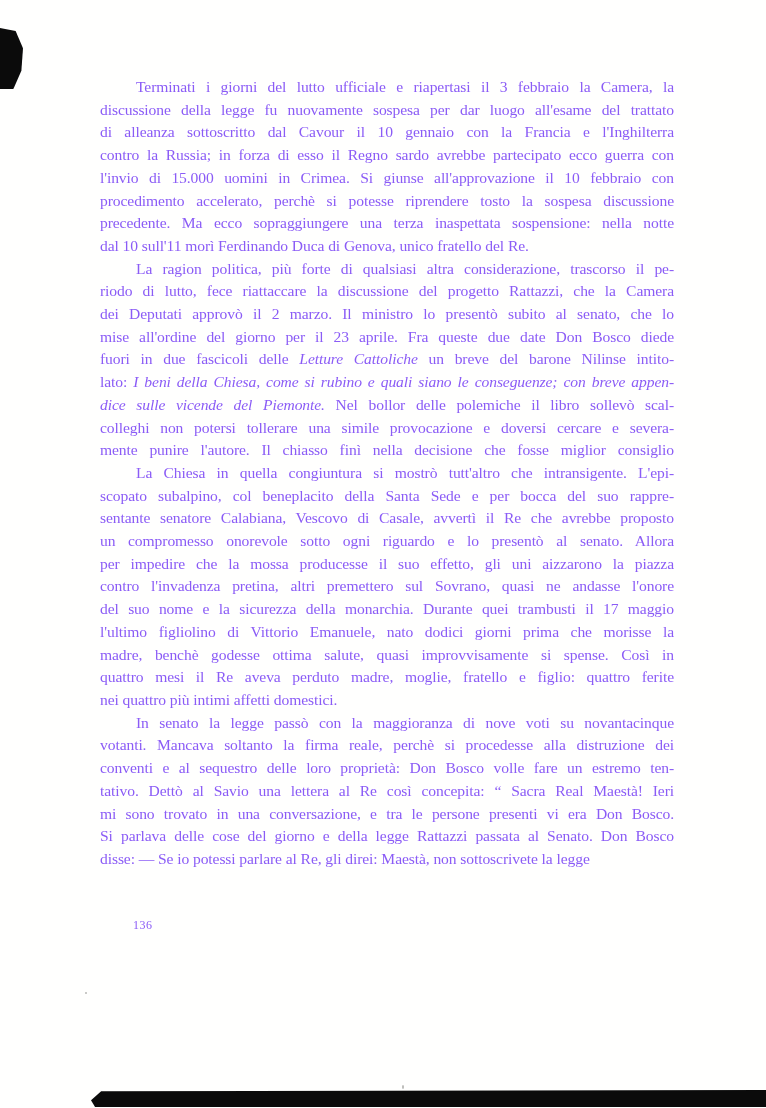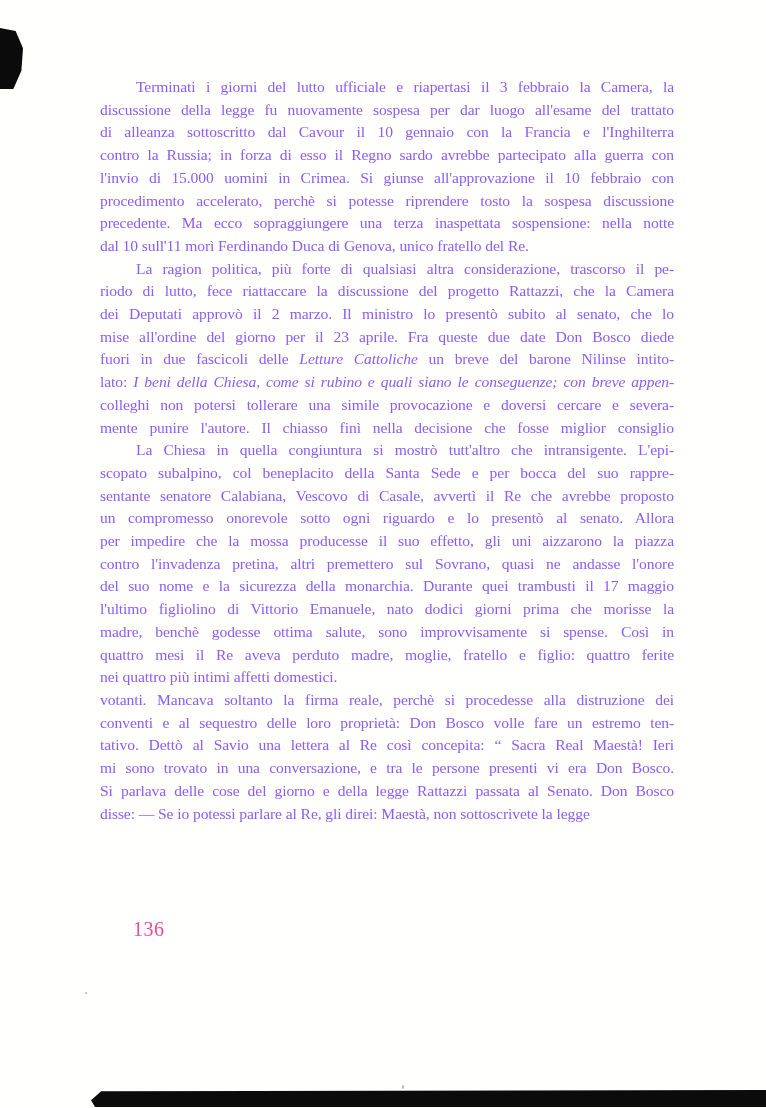--- a/index.html
+++ b/index.html
@@ -28,22 +28,22 @@
     width: 100%;
     box-sizing: border-box;
   }
   .line.pfirst { padding-left: 36px; }
   .line.plast { text-align-last: left; }
   .it { font-style: italic; }
   .page-number {
     position: absolute;
     left: 133px;
     top: 918px;
-    font-size: 20px;
-    color: #ec4899;
+    font-size: 12px;
+    color: #8b5cf6;
     letter-spacing: 0.5px;
   }
   .corner-blot {
     position: absolute;
     left: 0;
     top: 28px;
     width: 23px;
     height: 61px;
     clip-path: polygon(0 0, 68% 5%, 100% 33%, 93% 70%, 58% 100%, 0 100%);
   }
@@ -66,44 +66,46 @@
 </style>
 </head>
 <body>
 
 <div class="page" style="background: rgb(255, 255, 254);">
   <div class="corner-blot" style="background: rgb(11, 11, 11);"></div>
   <div class="text-block" style="color: #8b5cf6;">
       <div class="line pfirst"><span>Terminati i giorni del lutto ufficiale e riapertasi il 3 febbraio la Camera, la</span></div>
       <div class="line"><span>discussione della legge fu nuovamente sospesa per dar luogo all'esame del trattato</span></div>
       <div class="line"><span>di alleanza sottoscritto dal Cavour il 10 gennaio con la Francia e l'Inghilterra</span></div>
-      <div class="line"><span>contro la Russia; in forza di esso il Regno sardo avrebbe partecipato alla guerra con</span></div>
+      <div class="line"><span>contro la Russia; in forza di esso il Regno sardo avrebbe partecipato ecco guerra con</span></div>
       <div class="line"><span>l'invio di 15.000 uomini in Crimea. Si giunse all'approvazione il 10 febbraio con</span></div>
       <div class="line"><span>procedimento accelerato, perchè si potesse riprendere tosto la sospesa discussione</span></div>
       <div class="line"><span>precedente. Ma ecco sopraggiungere una terza inaspettata sospensione: nella notte</span></div>
       <div class="line plast"><span>dal 10 sull'11 morì Ferdinando Duca di Genova, unico fratello del Re.</span></div>
       <div class="line pfirst"><span>La ragion politica, più forte di qualsiasi altra considerazione, trascorso il pe-</span></div>
       <div class="line"><span>riodo di lutto, fece riattaccare la discussione del progetto Rattazzi, che la Camera</span></div>
       <div class="line"><span>dei Deputati approvò il 2 marzo. Il ministro lo presentò subito al senato, che lo</span></div>
       <div class="line"><span>mise all'ordine del giorno per il 23 aprile. Fra queste due date Don Bosco diede</span></div>
       <div class="line"><span>fuori in due fascicoli delle </span><span class="it">Letture Cattoliche</span><span> un breve del barone Nilinse intito-</span></div>
       <div class="line"><span>lato: </span><span class="it">I beni della Chiesa, come si rubino e quali siano le conseguenze; con breve appen-</span></div>
+      <div class="line"><span class="it">dice sulle vicende del Piemonte.</span><span> Nel bollor delle polemiche il libro sollevò scal-</span></div>
       <div class="line"><span>colleghi non potersi tollerare una simile provocazione e doversi cercare e severa-</span></div>
       <div class="line"><span>mente punire l'autore. Il chiasso finì nella decisione che fosse miglior consiglio</span></div>
       <div class="line pfirst"><span>La Chiesa in quella congiuntura si mostrò tutt'altro che intransigente. L'epi-</span></div>
       <div class="line"><span>scopato subalpino, col beneplacito della Santa Sede e per bocca del suo rappre-</span></div>
       <div class="line"><span>sentante senatore Calabiana, Vescovo di Casale, avvertì il Re che avrebbe proposto</span></div>
       <div class="line"><span>un compromesso onorevole sotto ogni riguardo e lo presentò al senato. Allora</span></div>
       <div class="line"><span>per impedire che la mossa producesse il suo effetto, gli uni aizzarono la piazza</span></div>
       <div class="line"><span>contro l'invadenza pretina, altri premettero sul Sovrano, quasi ne andasse l'onore</span></div>
       <div class="line"><span>del suo nome e la sicurezza della monarchia. Durante quei trambusti il 17 maggio</span></div>
       <div class="line"><span>l'ultimo figliolino di Vittorio Emanuele, nato dodici giorni prima che morisse la</span></div>
-      <div class="line"><span>madre, benchè godesse ottima salute, sono improvvisamente si spense. Così in</span></div>
+      <div class="line"><span>madre, benchè godesse ottima salute, quasi improvvisamente si spense. Così in</span></div>
       <div class="line"><span>quattro mesi il Re aveva perduto madre, moglie, fratello e figlio: quattro ferite</span></div>
       <div class="line plast"><span>nei quattro più intimi affetti domestici.</span></div>
+      <div class="line pfirst"><span>In senato la legge passò con la maggioranza di nove voti su novantacinque</span></div>
       <div class="line"><span>votanti. Mancava soltanto la firma reale, perchè si procedesse alla distruzione dei</span></div>
       <div class="line"><span>conventi e al sequestro delle loro proprietà: Don Bosco volle fare un estremo ten-</span></div>
       <div class="line"><span>tativo. Dettò al Savio una lettera al Re così concepita: “ Sacra Real Maestà! Ieri</span></div>
       <div class="line"><span>mi sono trovato in una conversazione, e tra le persone presenti vi era Don Bosco.</span></div>
       <div class="line"><span>Si parlava delle cose del giorno e della legge Rattazzi passata al Senato. Don Bosco</span></div>
       <div class="line plast"><span>disse: — Se io potessi parlare al Re, gli direi: Maestà, non sottoscrivete la legge</span></div>
     </div>
   <div class="page-number">136</div>
   <div class="speck s1"></div>
   <div class="speck s2"></div>

